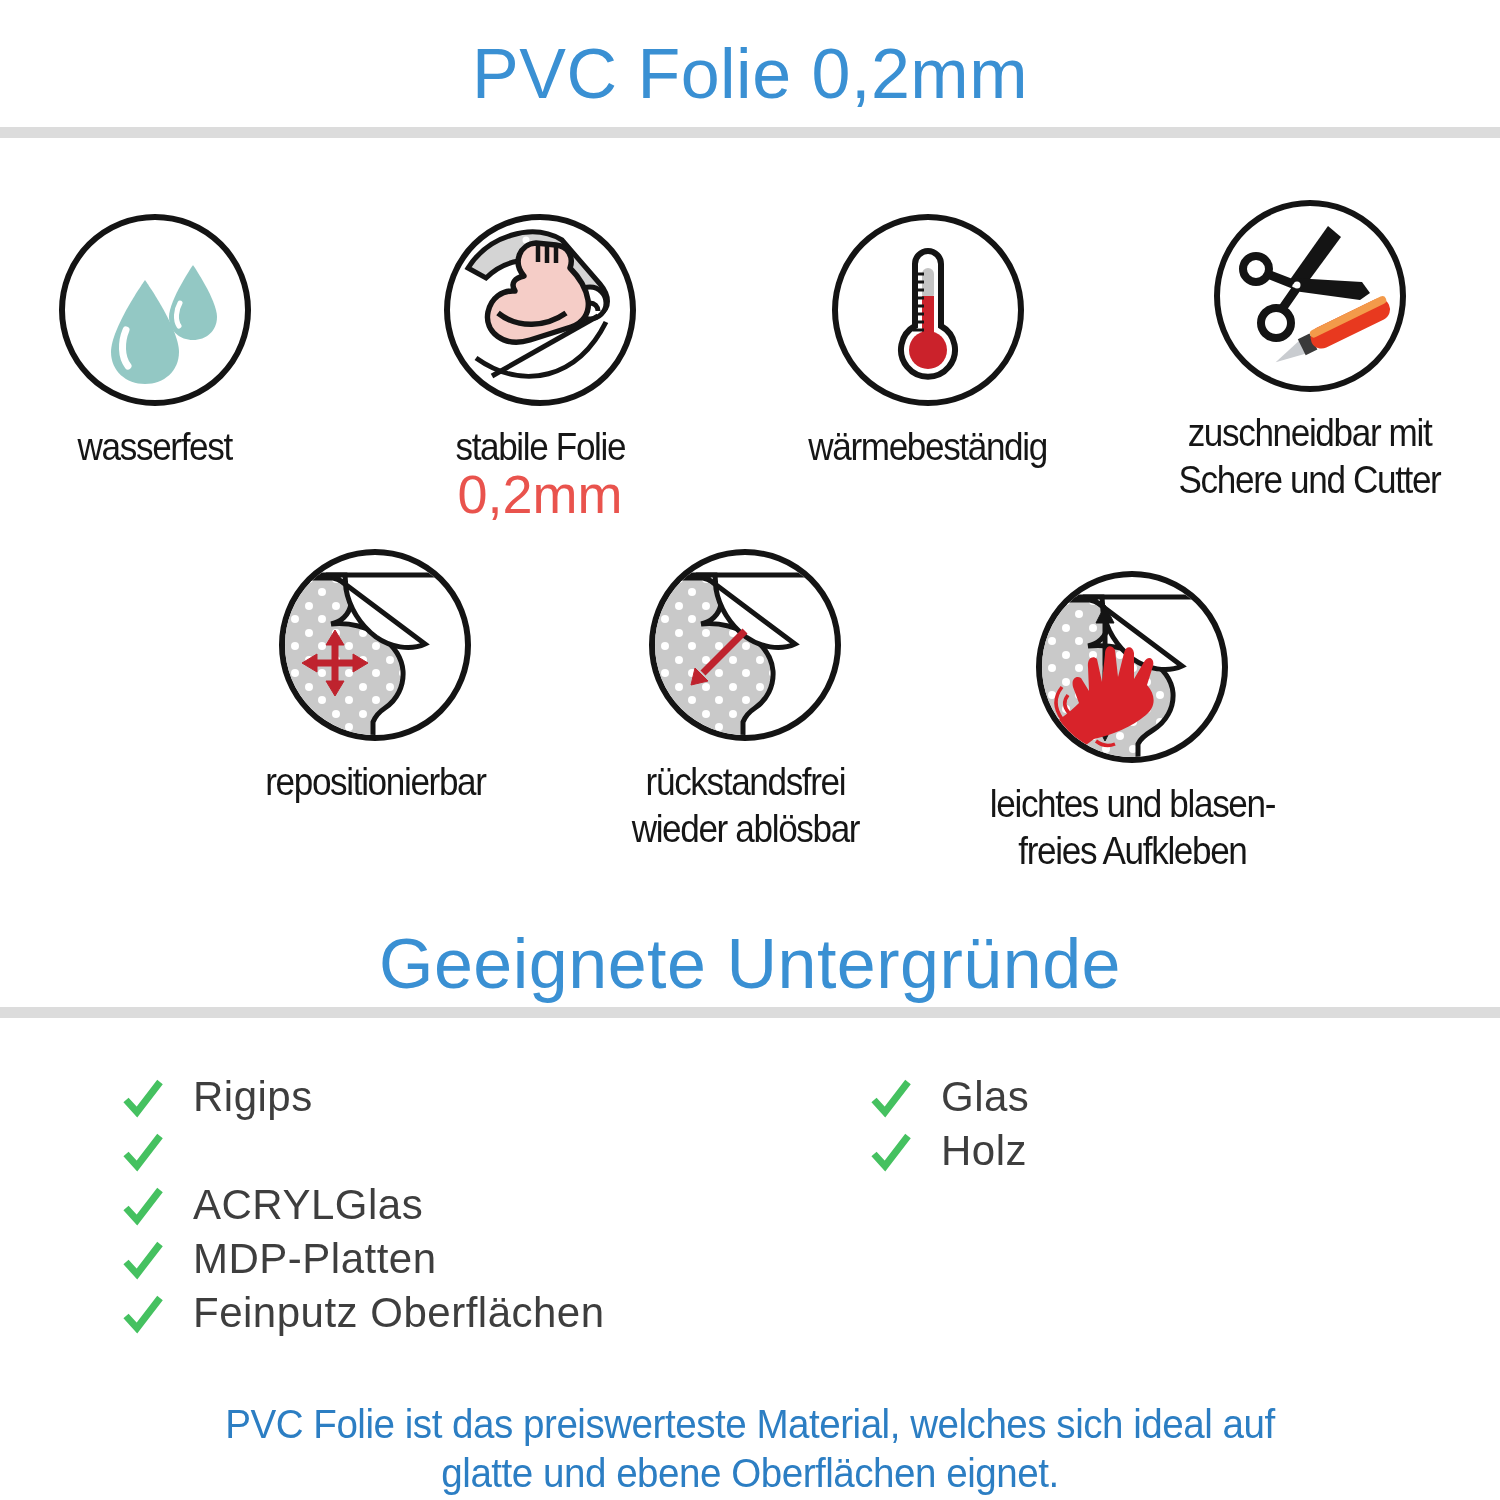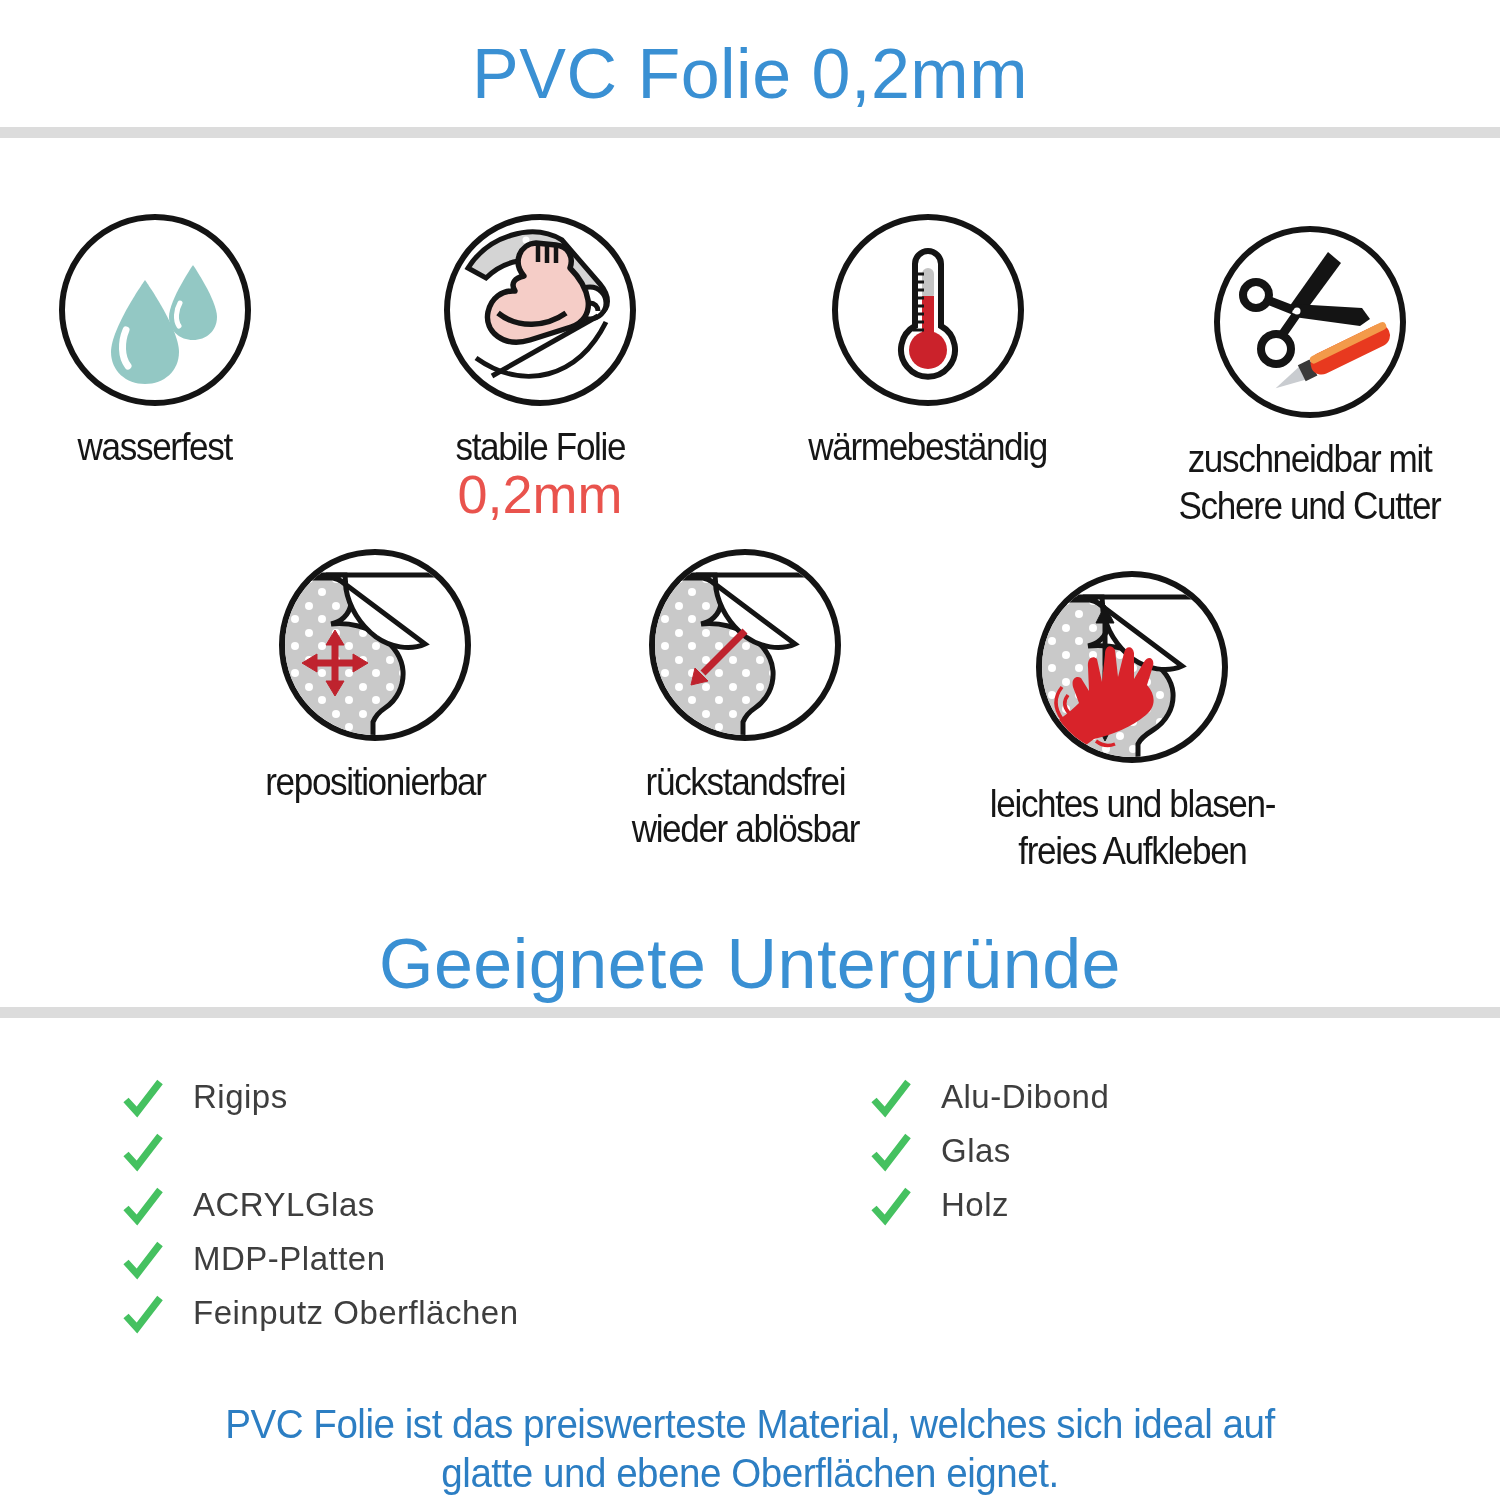--- a/index.html
+++ b/index.html
@@ -12,21 +12,21 @@
     font-size:70px;font-weight:400;color:#3a90d3;letter-spacing:0.5px;
   }
   .divider{position:absolute;left:0;width:1500px;height:11px;background:#dcdcdc;}
   .feature{position:absolute;width:380px;display:flex;flex-direction:column;align-items:center;}
   .ficon{display:block;}
   .flabels{margin-top:13px;transform:scaleX(0.9);transform-origin:50% 0;}
   .flabel{font-size:39px;line-height:47px;color:#161616;letter-spacing:-1.5px;text-align:center;white-space:nowrap;}
   .fsub{font-size:54px;line-height:44px;color:#e9534d;letter-spacing:0;text-align:center;margin-top:2px;}
   .col{position:absolute;display:flex;flex-direction:column;}
   .srow{display:flex;align-items:center;height:54px;gap:27px;}
-  .srow .stext{font-size:33px;color:#3e3e3e;letter-spacing:0.5px;white-space:nowrap;}
+  .srow .stext{font-size:42px;color:#3e3e3e;letter-spacing:0.5px;white-space:nowrap;}
   .checkicon{flex:0 0 auto;}
   .footer{position:absolute;left:0;width:1500px;text-align:center;transform:scaleX(0.94);transform-origin:50% 0;}
   .footer div{font-size:41px;line-height:49px;color:#2c7ec3;letter-spacing:-0.5px;}
 </style>
 </head>
 <body>
 
 <div class="heading" style="top:34px">PVC Folie 0,2mm</div>
 <div class="divider" style="top:127px"></div>
 
@@ -78,21 +78,21 @@
     <rect x="94" y="58" width="12" height="32" rx="6" fill="#c4c4c4"></rect>
     <rect x="94" y="86" width="12" height="48" fill="#cb222b"></rect>
     <circle cx="100" cy="140" r="19" fill="#cb222b"></circle>
     <path d="M85,64 h11 M85,72 h11 M85,80 h11 M85,88 h11 M85,96 h11 M85,104 h11 M85,112 h11 M85,120 h11" stroke="#141414" stroke-width="3"></path>
   </svg>
   <div class="flabels">
     <div class="flabel">wärmebeständig</div>
   </div>
 </div>
 
-<div class="feature" style="left:1120px;top:222px">
+<div class="feature" style="left:1120px;top:196px">
   <svg class="ficon" width="200" height="200" viewBox="0 0 200 200">
     <circle cx="100" cy="100" r="93" fill="#fff" stroke="#141414" stroke-width="6"></circle>
     <polygon points="118,30 131,41 92,94 79,85" fill="#141414"></polygon>
     <polygon points="84,82 152,86 160,97 150,104 84,95" fill="#141414"></polygon>
     <path d="M83,88 L55,77 M86,93 L70,116" stroke="#141414" stroke-width="9"></path>
     <circle cx="46" cy="73" r="13" fill="none" stroke="#141414" stroke-width="8"></circle>
     <circle cx="66" cy="127" r="15" fill="none" stroke="#141414" stroke-width="8"></circle>
     <circle cx="87" cy="89" r="3.5" fill="#fff"></circle>
     <g transform="rotate(-26 125 135)">
       <polygon points="58,137 92,127 92,143" fill="#c9ccd0"></polygon>
@@ -236,26 +236,20 @@
       </svg>
     <span class="stext">Feinputz Oberflächen</span>
   </div>
 </div>
 
 <div class="col" style="left:868px;top:1070px">
   <div class="srow">
     <svg class="checkicon" width="46" height="46" viewBox="0 0 46 46">
         <path d="M6,26 L17,38 L40,8" stroke="#45c160" stroke-width="7" fill="none"></path>
       </svg>
-    <span class="stext">Alu-Dibond</span>
-  </div>
-  <div class="srow">
-    <svg class="checkicon" width="46" height="46" viewBox="0 0 46 46">
-        <path d="M6,26 L17,38 L40,8" stroke="#45c160" stroke-width="7" fill="none"></path>
-      </svg>
     <span class="stext">Glas</span>
   </div>
   <div class="srow">
     <svg class="checkicon" width="46" height="46" viewBox="0 0 46 46">
         <path d="M6,26 L17,38 L40,8" stroke="#45c160" stroke-width="7" fill="none"></path>
       </svg>
     <span class="stext">Holz</span>
   </div>
 </div>
 

